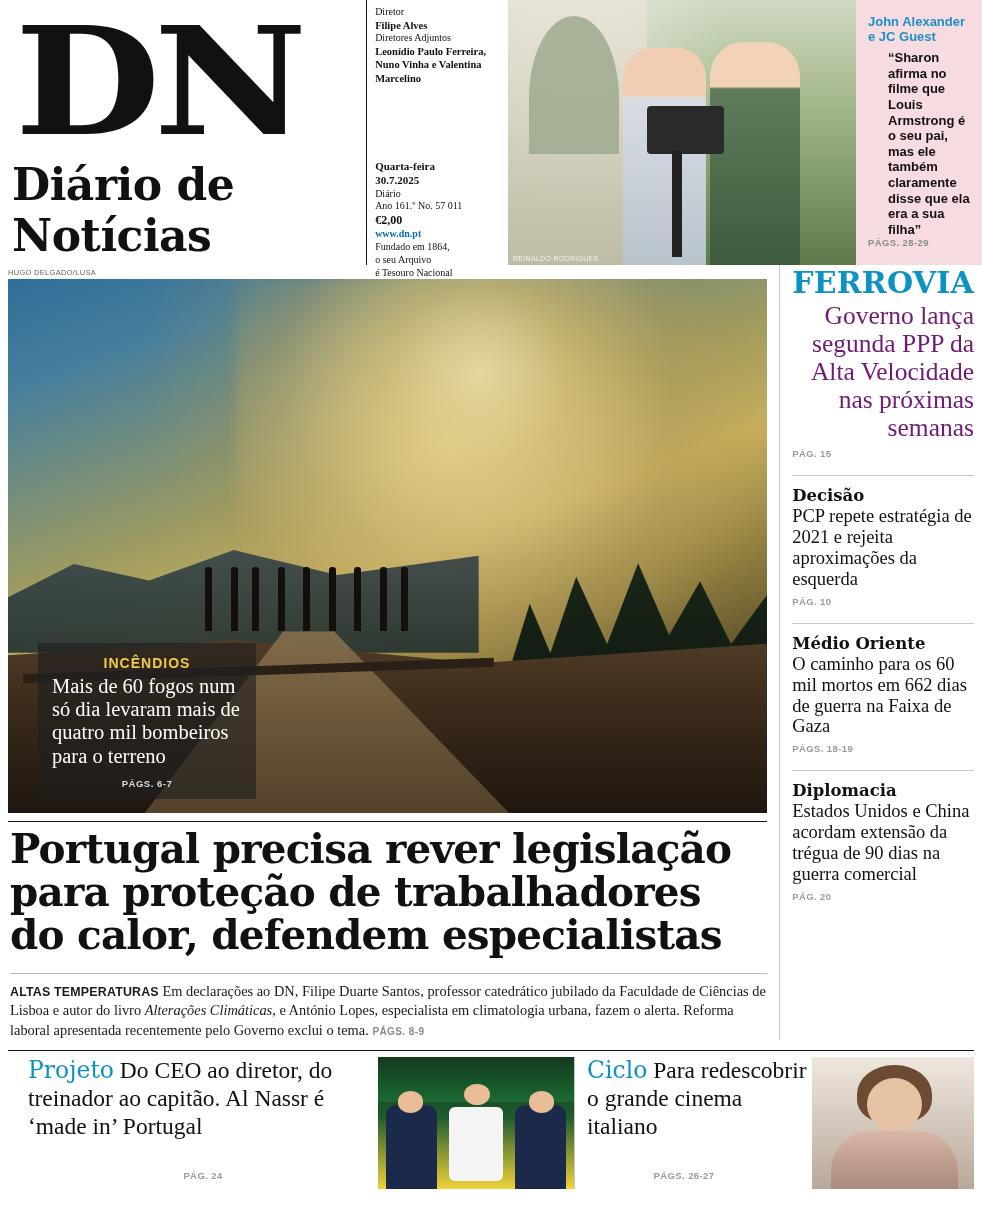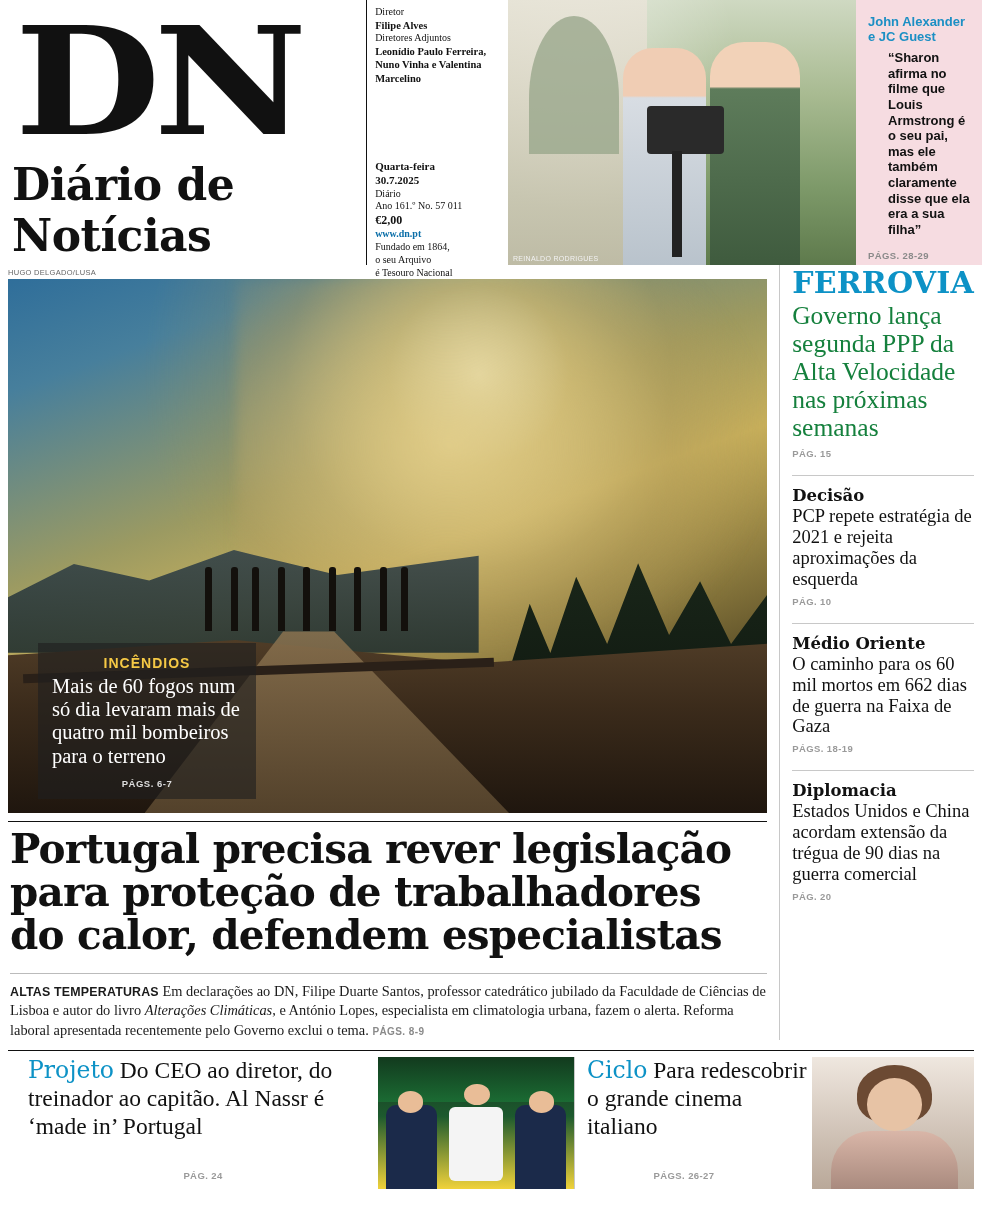--- a/index.html
+++ b/index.html
@@ -137,21 +137,21 @@
   }
   .quote-text {
     font-weight: bold;
     font-size: 13px;
     line-height: 1.2;
     color: #111;
     margin-left: 20px;
   }
   .quote-pages {
     position: absolute;
-    bottom: 4px; left: 12px;
+    bottom: 17px; left: 12px;
     font-size: 9.5px;
     font-weight: bold;
     color: #8a8a8a;
     letter-spacing: 0.4px;
   }
 
   
   .main-area {
     display: flex;
     padding: 0 8px;
@@ -304,21 +304,22 @@
     color: #0d92c6;
     font-weight: bold;
     font-size: 30px;
     letter-spacing: .2px;
     margin-bottom: 2px;
   }
   .rc-head-big {
     font-family: "Liberation Serif", serif;
     font-size: 25.5px;
     line-height: 1.1;
-    color: #15803d;
+    color: #701a75;
+    text-align: right;
   }
   .rc-kicker {
     font-family: "DejaVu Serif", serif;
     font-weight: bold;
     font-size: 16.5px;
     color: #111;
     margin-bottom: 1px;
   }
   .rc-head {
     font-family: "Liberation Serif", serif;

